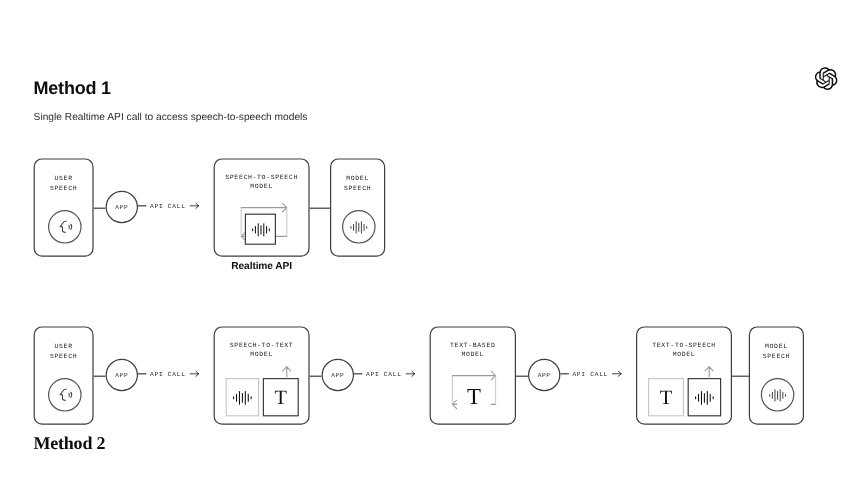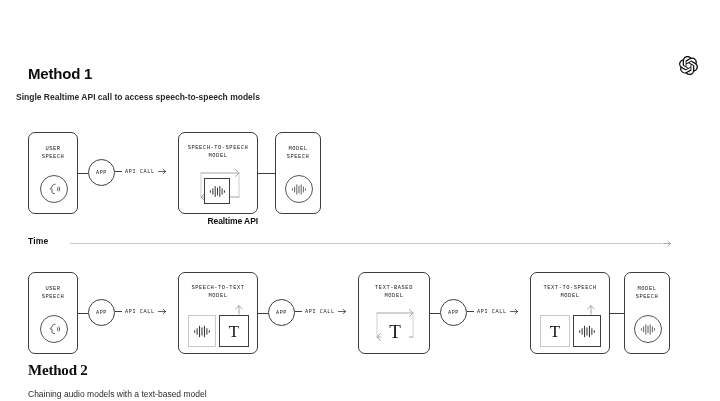--- a/index.html
+++ b/index.html
@@ -23,21 +23,21 @@
     white-space:nowrap;
   }
   .m-sub{
     position:absolute;
     font-size:8.5px;
     line-height:11.5px;
     color:#2b2b2b;
     white-space:nowrap;
   }
   #m1-title{left:28px;top:21px;}
-  #m1-sub{left:16px;top:48px;font-weight:bold;}
+  #m1-sub{left:28px;top:48px;}
   #m2-title{left:28px;top:318px;font-family:Liberation Serif, serif;}
   #m2-sub{left:28px;top:345px;}
 
   
   .logo{position:absolute;right:22px;top:12px;width:19px;height:19px;}
 
   
   #time-axis{position:absolute;left:28px;top:192px;width:644px;height:14px;}
   #time-label{
     position:absolute;left:0;top:0px;
@@ -127,21 +127,21 @@
     line-height:1;
   }
 
   
   .loop{position:absolute;pointer-events:none;}
 
   
   #realtime-caption{
     position:absolute;
     left:178px;width:80px;top:172px;
-    text-align:right;
+    text-align:center;
     font-size:8.5px;font-weight:bold;color:#0d0d0d;
     letter-spacing:-0.1px;
     white-space:nowrap;
   }
   svg{display:block;}
 </style>
 </head>
 <body>
 
 <div class="canvas">
@@ -223,27 +223,20 @@
           <line x1="14" y1="1.5" x2="14" y2="14.5"></line>
           <line x1="17" y1="4.5" x2="17" y2="11.5"></line>
           <line x1="20" y1="7" x2="20" y2="9"></line>
         </g>
       </svg>
     </div>
   </div>
 
   <div id="realtime-caption">Realtime API</div>
 
-  <div id="time-axis">
-    <div id="time-label">Time</div>
-    <div id="time-line"></div>
-    <svg id="time-arrow" viewBox="0 0 10 10">
-      <path d="M0 5h8M5.3 2.2 8.4 5 5.3 7.8" fill="none" stroke="#9a9a9a" stroke-width="0.9" stroke-linecap="round" stroke-linejoin="round"></path>
-    </svg>
-  </div>
 
   <div class="node" style="left:28px;top:228px;width:50px;height:82px;">
     <div class="node-label io-label">USER
 SPEECH</div>
     <div class="io-circle" style="left:11px;top:42px;width:28px;height:28px;">
       <svg width="17" height="17" viewBox="0 0 24 24">
         <path d="M13 4.5c-2.2 0-3.6 1.3-4.6 3.1-.6 1.1-1.2 2.2-2.2 2.9-.4.3-.3.8.2.8h1.6c.3 0 .5.2.5.5v3.4c0 1.4 1.1 2.5 2.5 2.5h1.1" fill="none" stroke="#3a3a3a" stroke-width="1.25" stroke-linecap="round" stroke-linejoin="round"></path>
         <path d="M16.1 9.6c.7.9.7 2.6 0 3.6" fill="none" stroke="#3a3a3a" stroke-width="1.2" stroke-linecap="round"></path>
         <path d="M18.3 8.2c1.3 1.6 1.3 4.4 0 6.1" fill="none" stroke="#3a3a3a" stroke-width="1.2" stroke-linecap="round"></path>
       </svg>
@@ -376,16 +369,14 @@
           <line x1="11" y1="3.5" x2="11" y2="12.5"></line>
           <line x1="14" y1="1.5" x2="14" y2="14.5"></line>
           <line x1="17" y1="4.5" x2="17" y2="11.5"></line>
           <line x1="20" y1="7" x2="20" y2="9"></line>
         </g>
       </svg>
     </div>
   </div>
 
   <div class="m-title" id="m2-title">Method 2</div>
-  <div class="m-sub" id="m2-sub">Chaining audio models
-with a text-based model</div>
 
 </div>
 
 </body></html>

